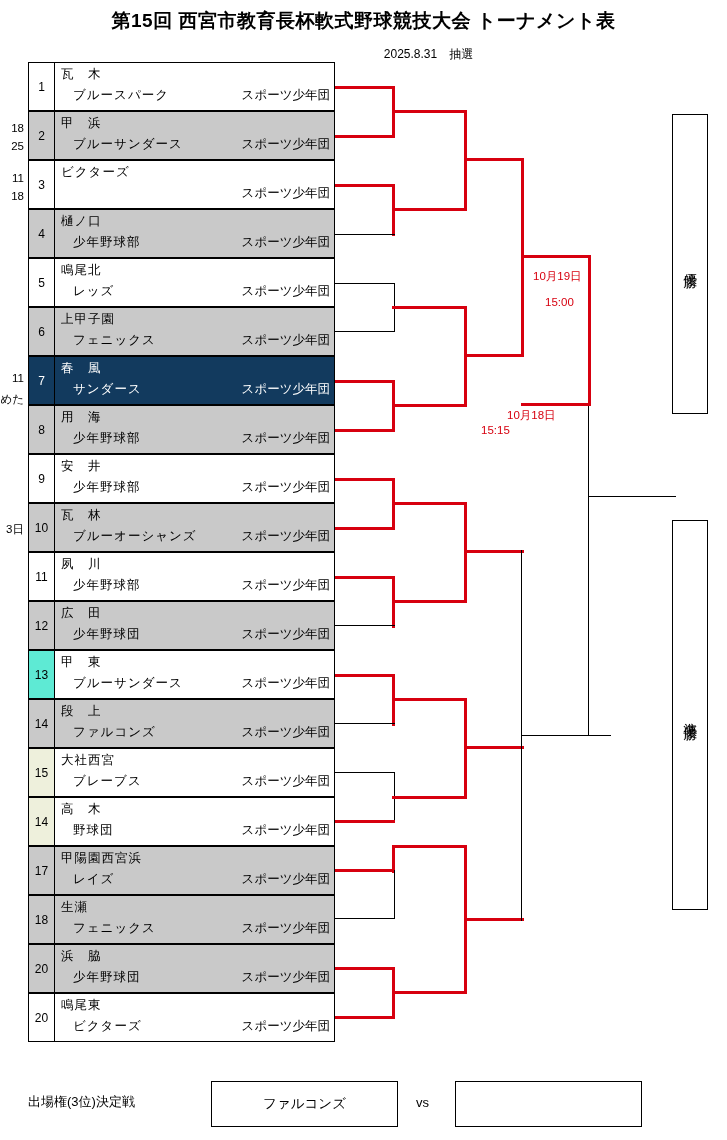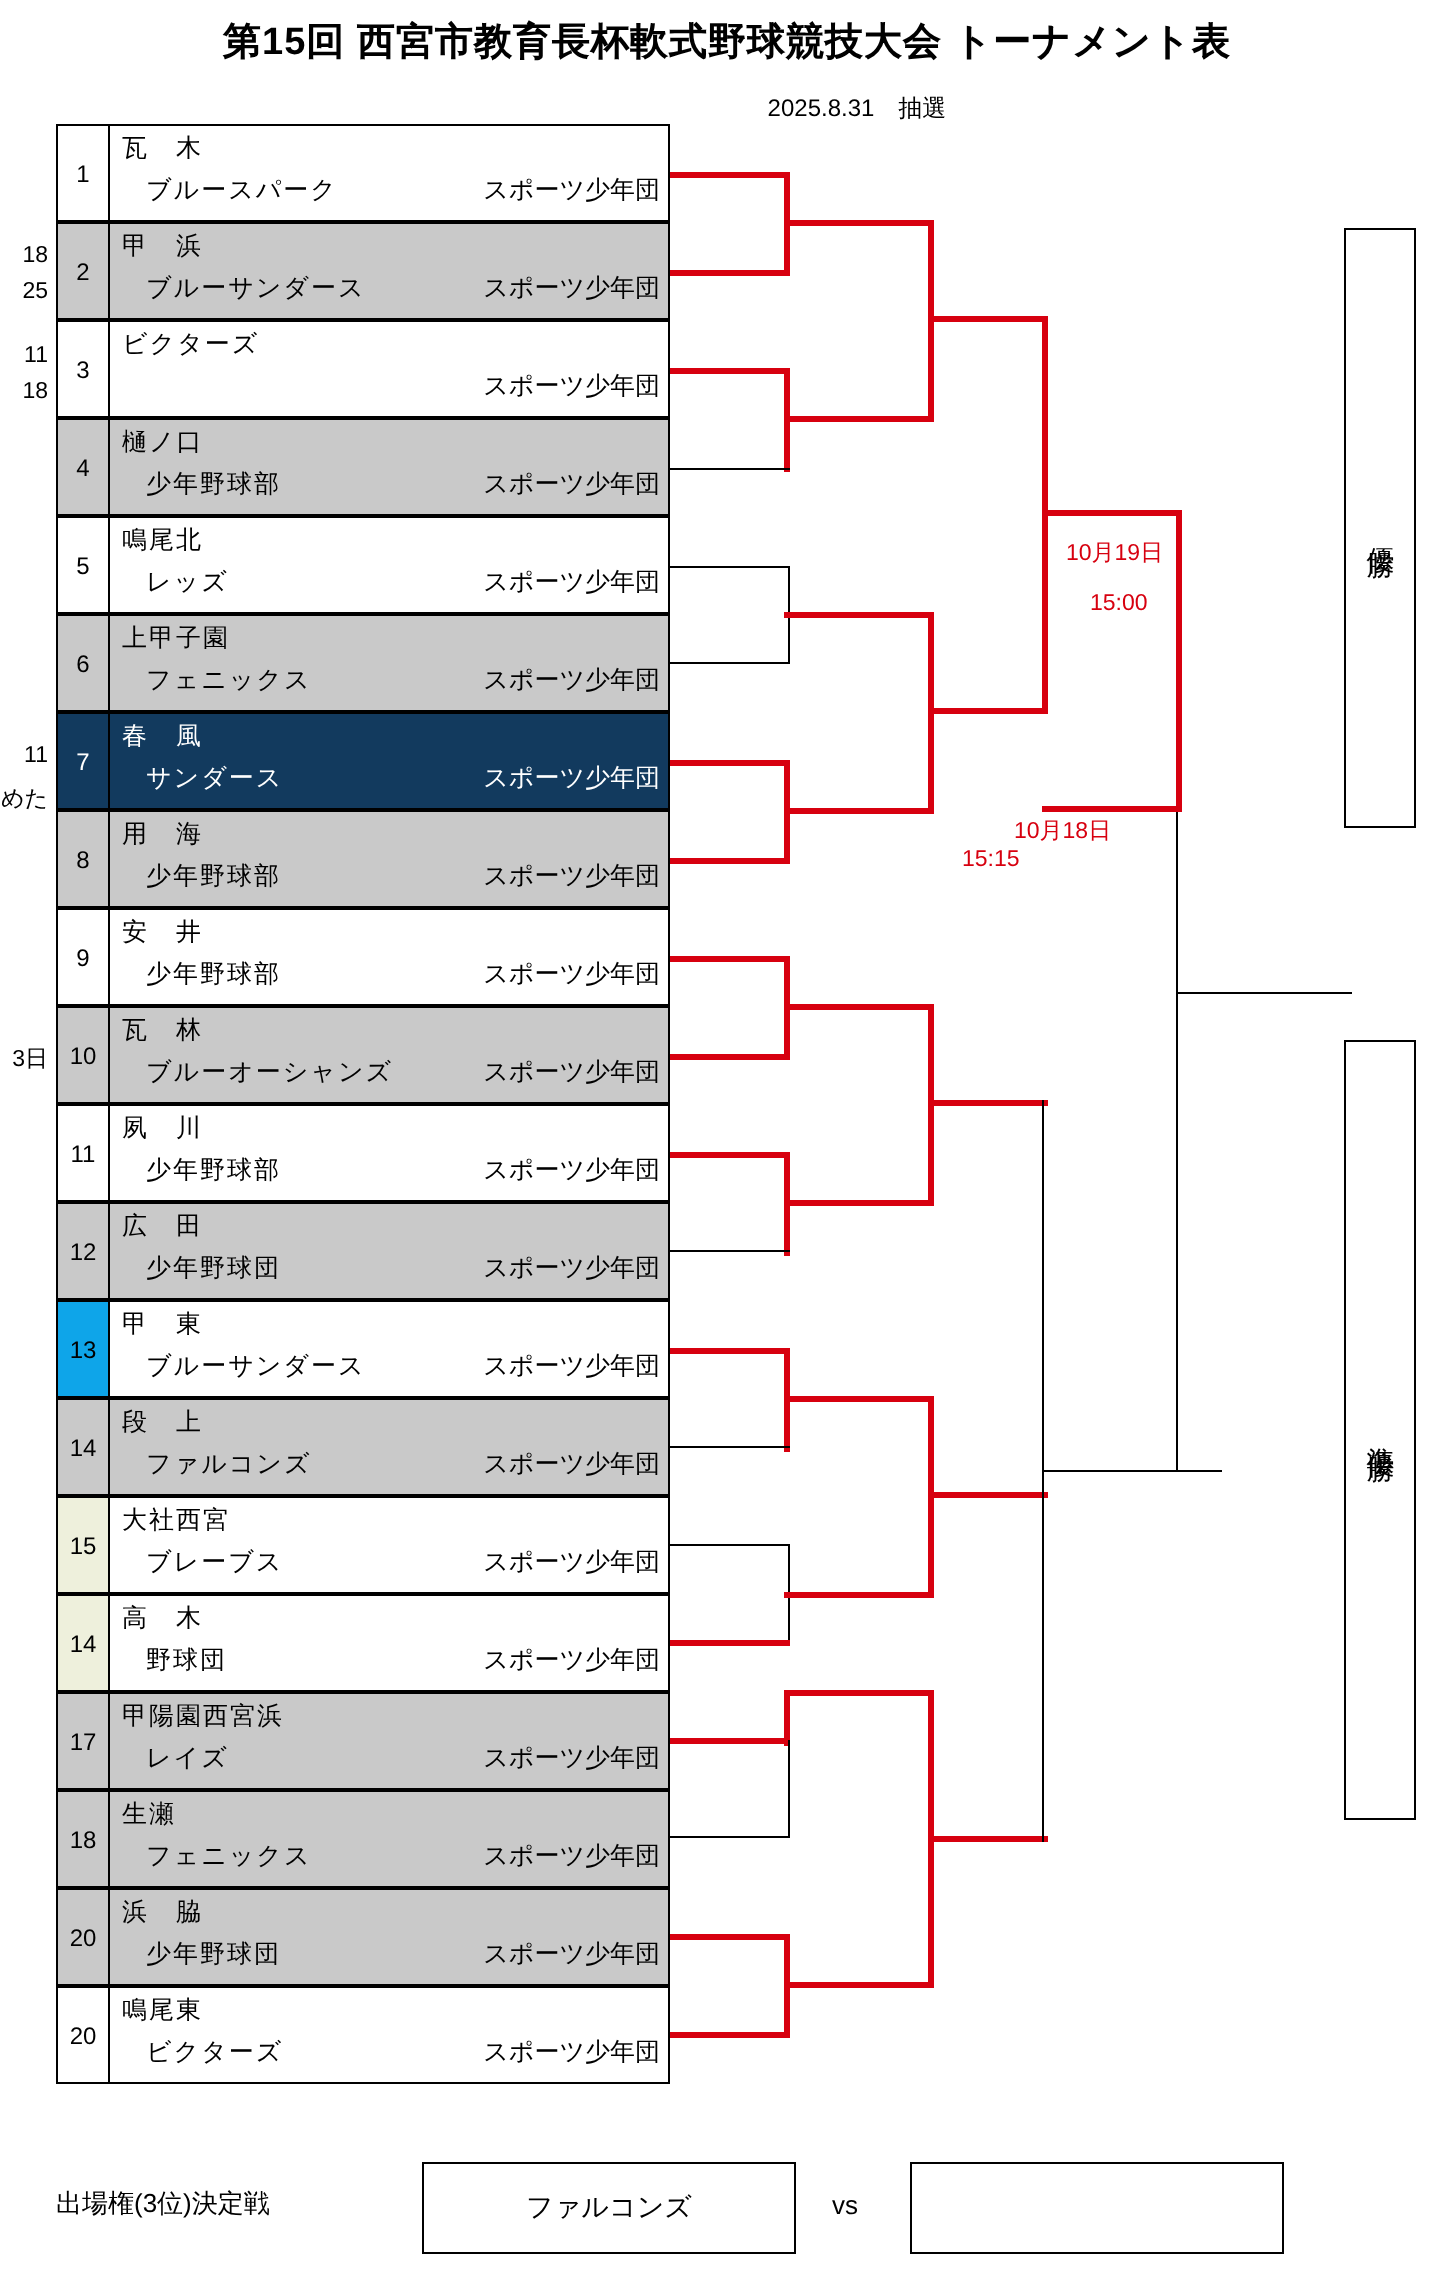--- a/index.html
+++ b/index.html
@@ -56,21 +56,21 @@
     font-size:12.5px;
     letter-spacing:1px;
   }
   .entry .sd{
     position:absolute;right:4px;top:24px;
     font-size:12.5px;
   }
   .bg-gray{background:#c9c9c9;}
   .bg-white{background:#ffffff;}
   .bg-blue{background:#123a5e;color:#ffffff;}
-  .bg-lightblue .num{background:#0ea5e9;}
+  .bg-lightblue .num{background:#5eead4;}
   .bg-lightgreen .num{background:#eef0dc;}
   .bg-lightgreen2 .num{background:#eef0dc;}
 
   
   .leftnote{
     position:absolute;
     font-size:11.5px;
     text-align:right;
     width:26px;
     left:-2px;

